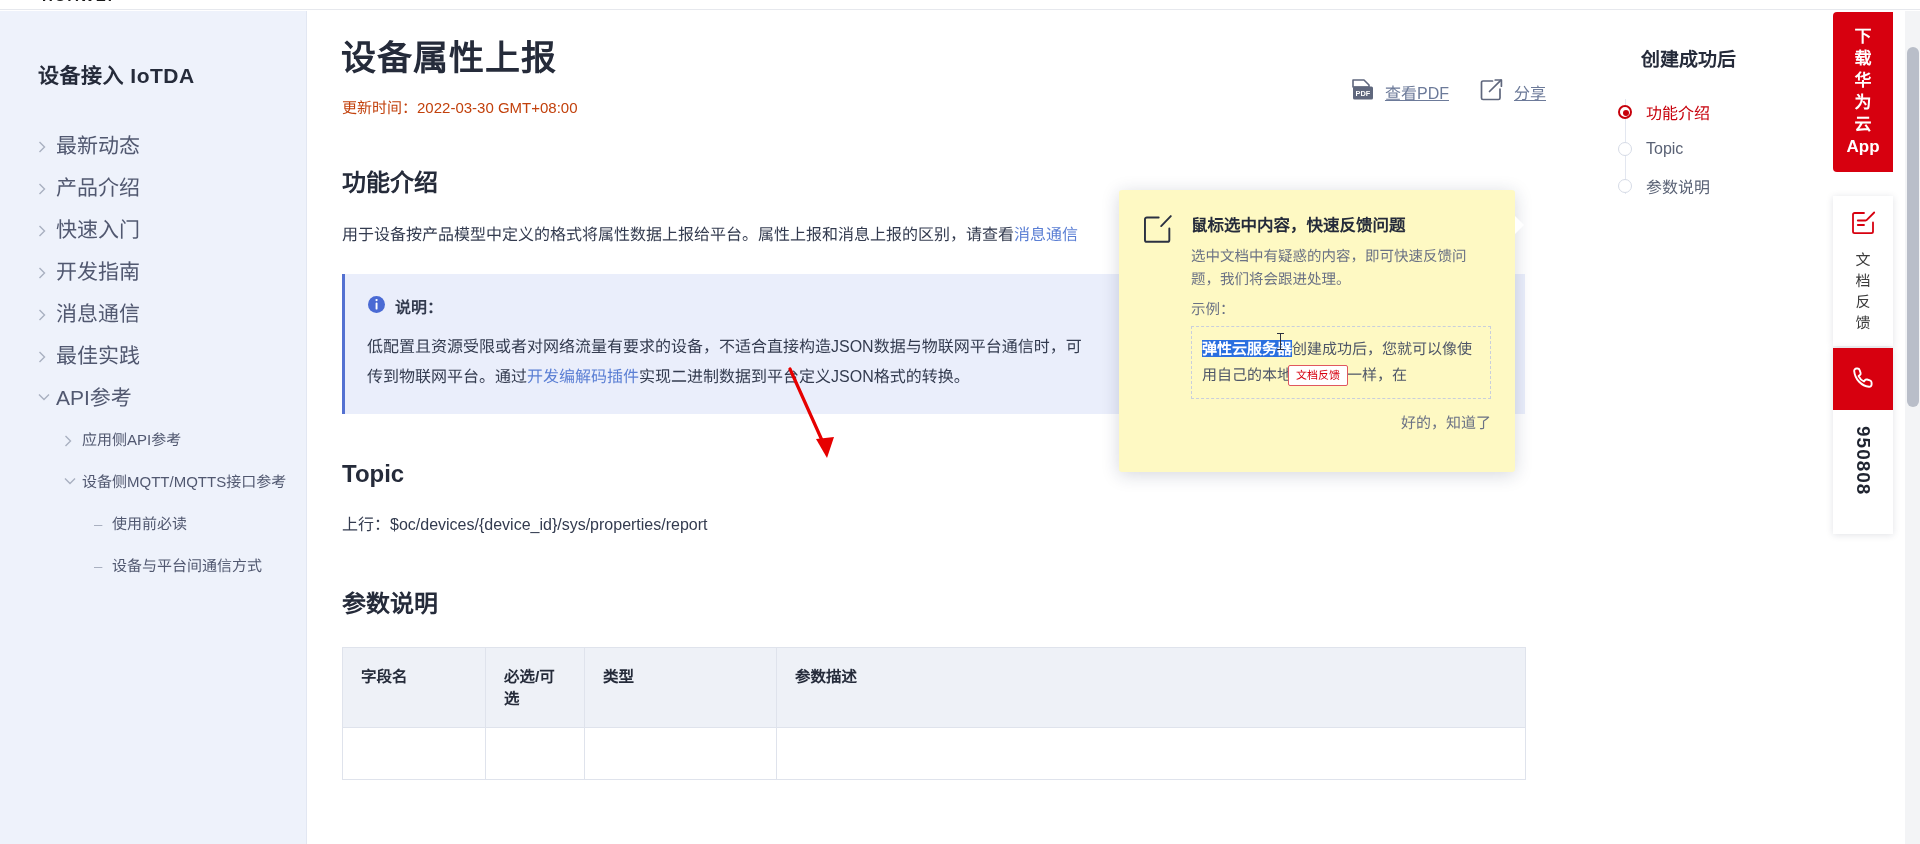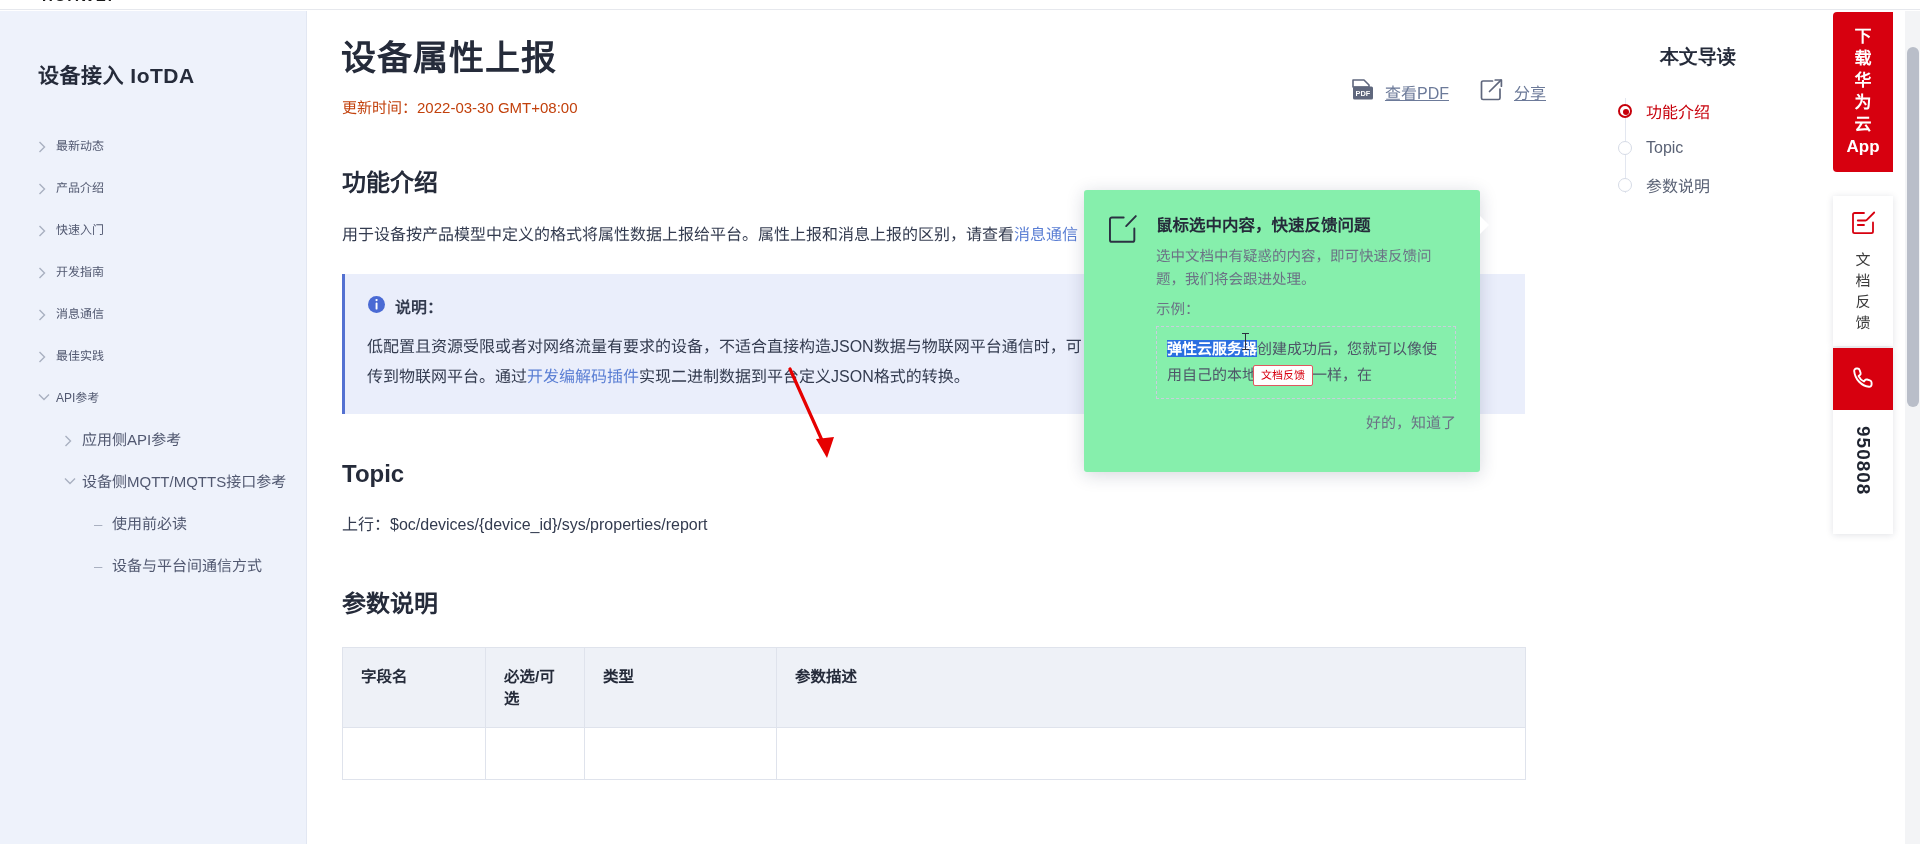--- a/index.html
+++ b/index.html
@@ -42,21 +42,21 @@
   }
   .search-input::placeholder { color: #9aa2b3; }
   .search-sep { width: 1px; height: 18px; background: #d9dee8; }
   .search-btn {
     width: 44px; height: 100%; display: flex; align-items: center;
     justify-content: center; background: transparent; border: 0; cursor: pointer;
   }
   .nav { margin-top: 36px; }
   .nav-item {
     display: flex; align-items: flex-start; padding: 10px 14px 10px 22px;
-    cursor: pointer; color: #515870; font-size: 12px; line-height: 22px;
+    cursor: pointer; color: #515870; font-size: 21px; line-height: 22px;
   }
   .nav-item.lvl1 { padding-left: 22px; }
   .nav-item.lvl2 { padding-left: 48px; font-size: 15px; }
   .nav-item.lvl3 { padding-left: 78px; font-size: 15px; }
   .nav-caret {
     width: 18px; flex: 0 0 18px; color: #a9b0c0; font-size: 13px;
     line-height: 22px; display: inline-block;
   }
   .nav-caret svg { display: block; margin-top: 6px; }
   .nav-dash { width: 18px; flex: 0 0 18px; color: #a9b0c0; line-height: 22px; }
@@ -173,22 +173,22 @@
     width: 60px; height: 62px; background: #d7000f; display: flex;
     align-items: center; justify-content: center;
   }
   .phone-num {
     writing-mode: vertical-rl; margin-top: 16px;
     font-size: 19px; font-weight: bold; color: #1f2430; letter-spacing: 1px;
   }
 
   
   .popup {
-    position: absolute; left: 1084px; top: 190px; width: 396px; height: 282px;
-    background: #86efac; box-shadow: 0 3px 18px rgba(30,40,70,.18);
+    position: absolute; left: 1119px; top: 190px; width: 396px; height: 282px;
+    background: #fef9c3; box-shadow: 0 3px 18px rgba(30,40,70,.18);
     border-radius: 3px; z-index: 20;
   }
   .popup::after {
     content: ""; position: absolute; right: -9px; top: 26px;
     border-top: 9px solid transparent; border-bottom: 9px solid transparent;
     border-left: 9px solid #fff;
   }
   .popup-inner { padding: 22px 24px 0 22px; display: flex; gap: 16px; }
   .popup-body { flex: 1; }
   .popup-title { font-size: 16.5px; font-weight: bold; color: #252b3a; }
@@ -411,21 +411,21 @@
 
     <div class="arrow-anno">
       <svg width="80" height="110" viewBox="0 0 80 110">
         <line x1="12" y1="6" x2="47" y2="84" stroke="#e60000" stroke-width="3.2" stroke-linecap="round"></line>
         <polygon points="49,95 38,76 56,74" fill="#e60000"></polygon>
       </svg>
     </div>
   </div>
 
   <div class="toc">
-    <div class="toc-title">本文导读</div>
+    <div class="toc-title">创建成功后</div>
     <div class="toc-list">
       <div class="toc-line"></div>
       <div class="toc-item active">
         <span class="toc-bullet"></span>
         <span class="toc-label">功能介绍</span>
       </div>
       <div class="toc-item">
         <span class="toc-bullet"></span>
         <span class="toc-label">Topic</span>
       </div>

